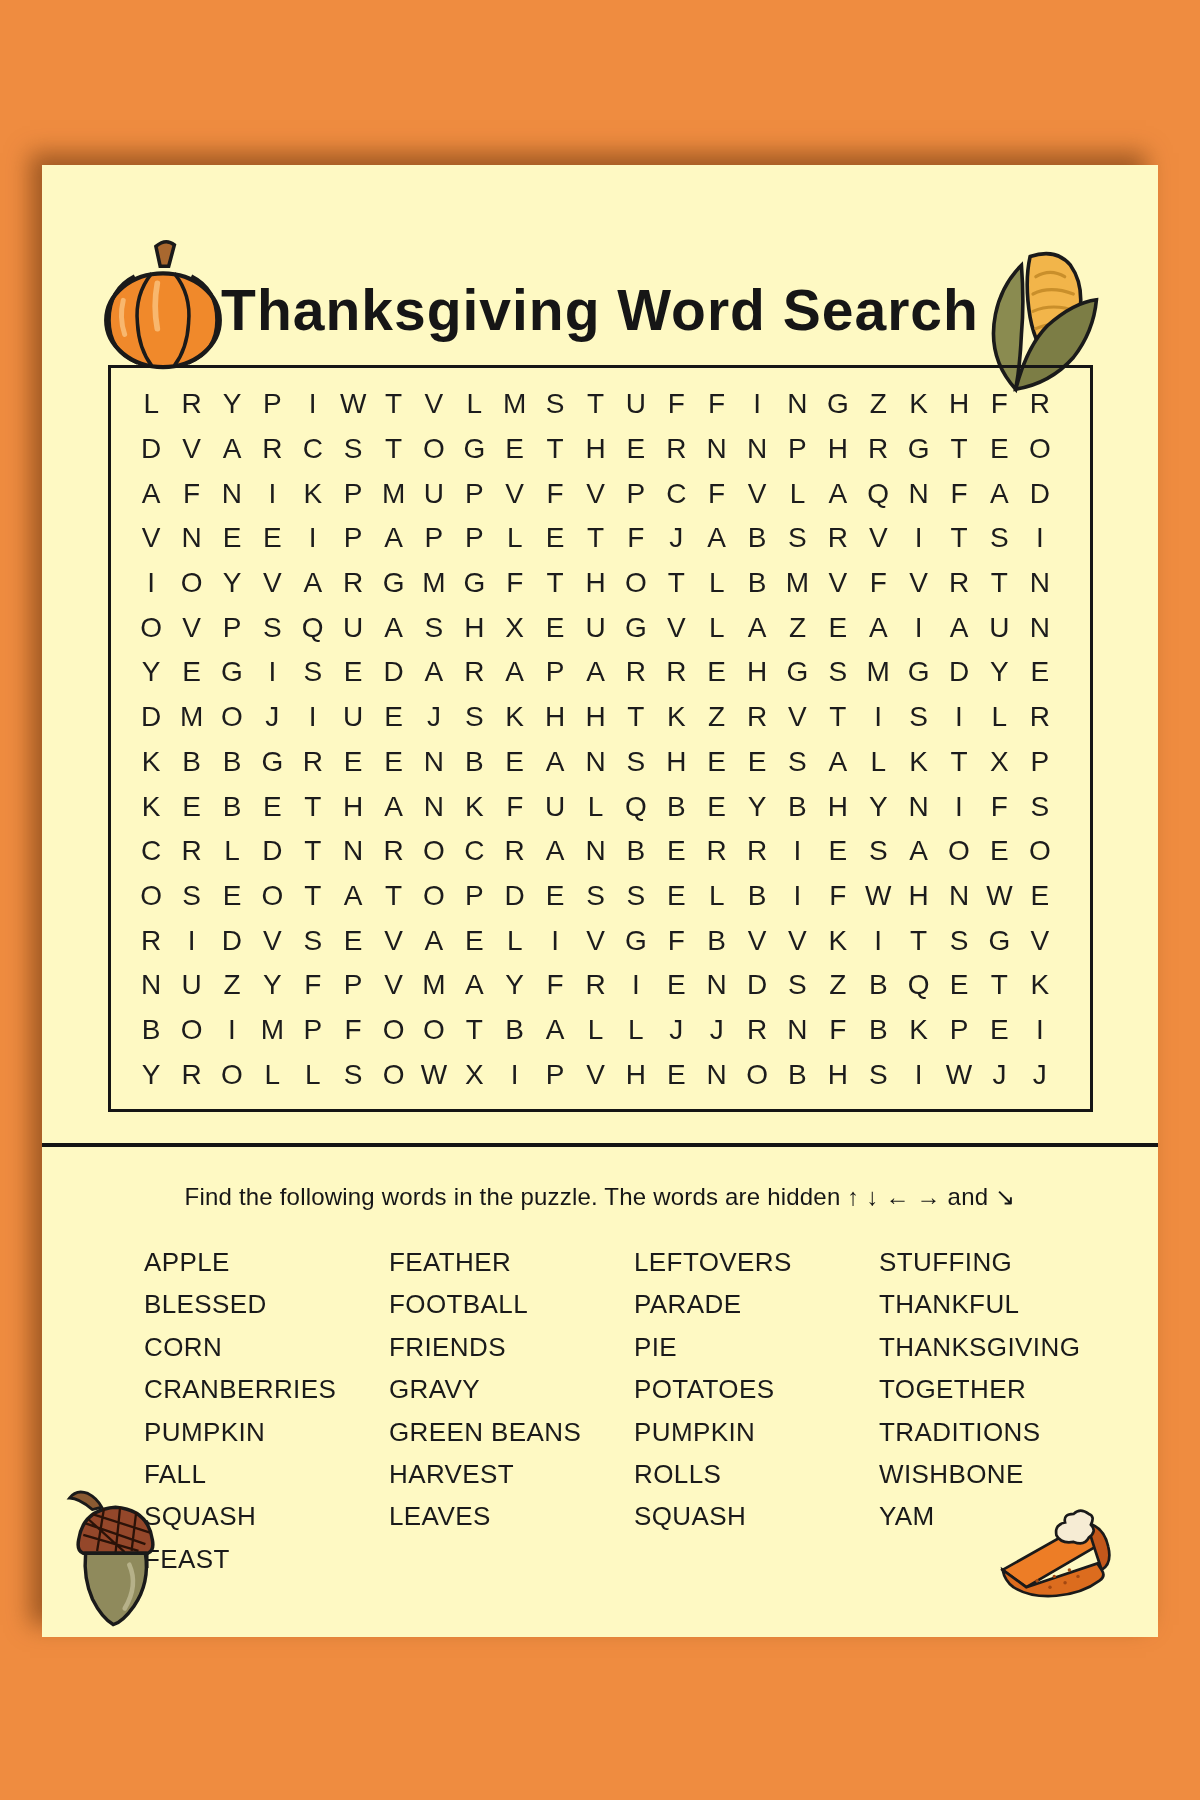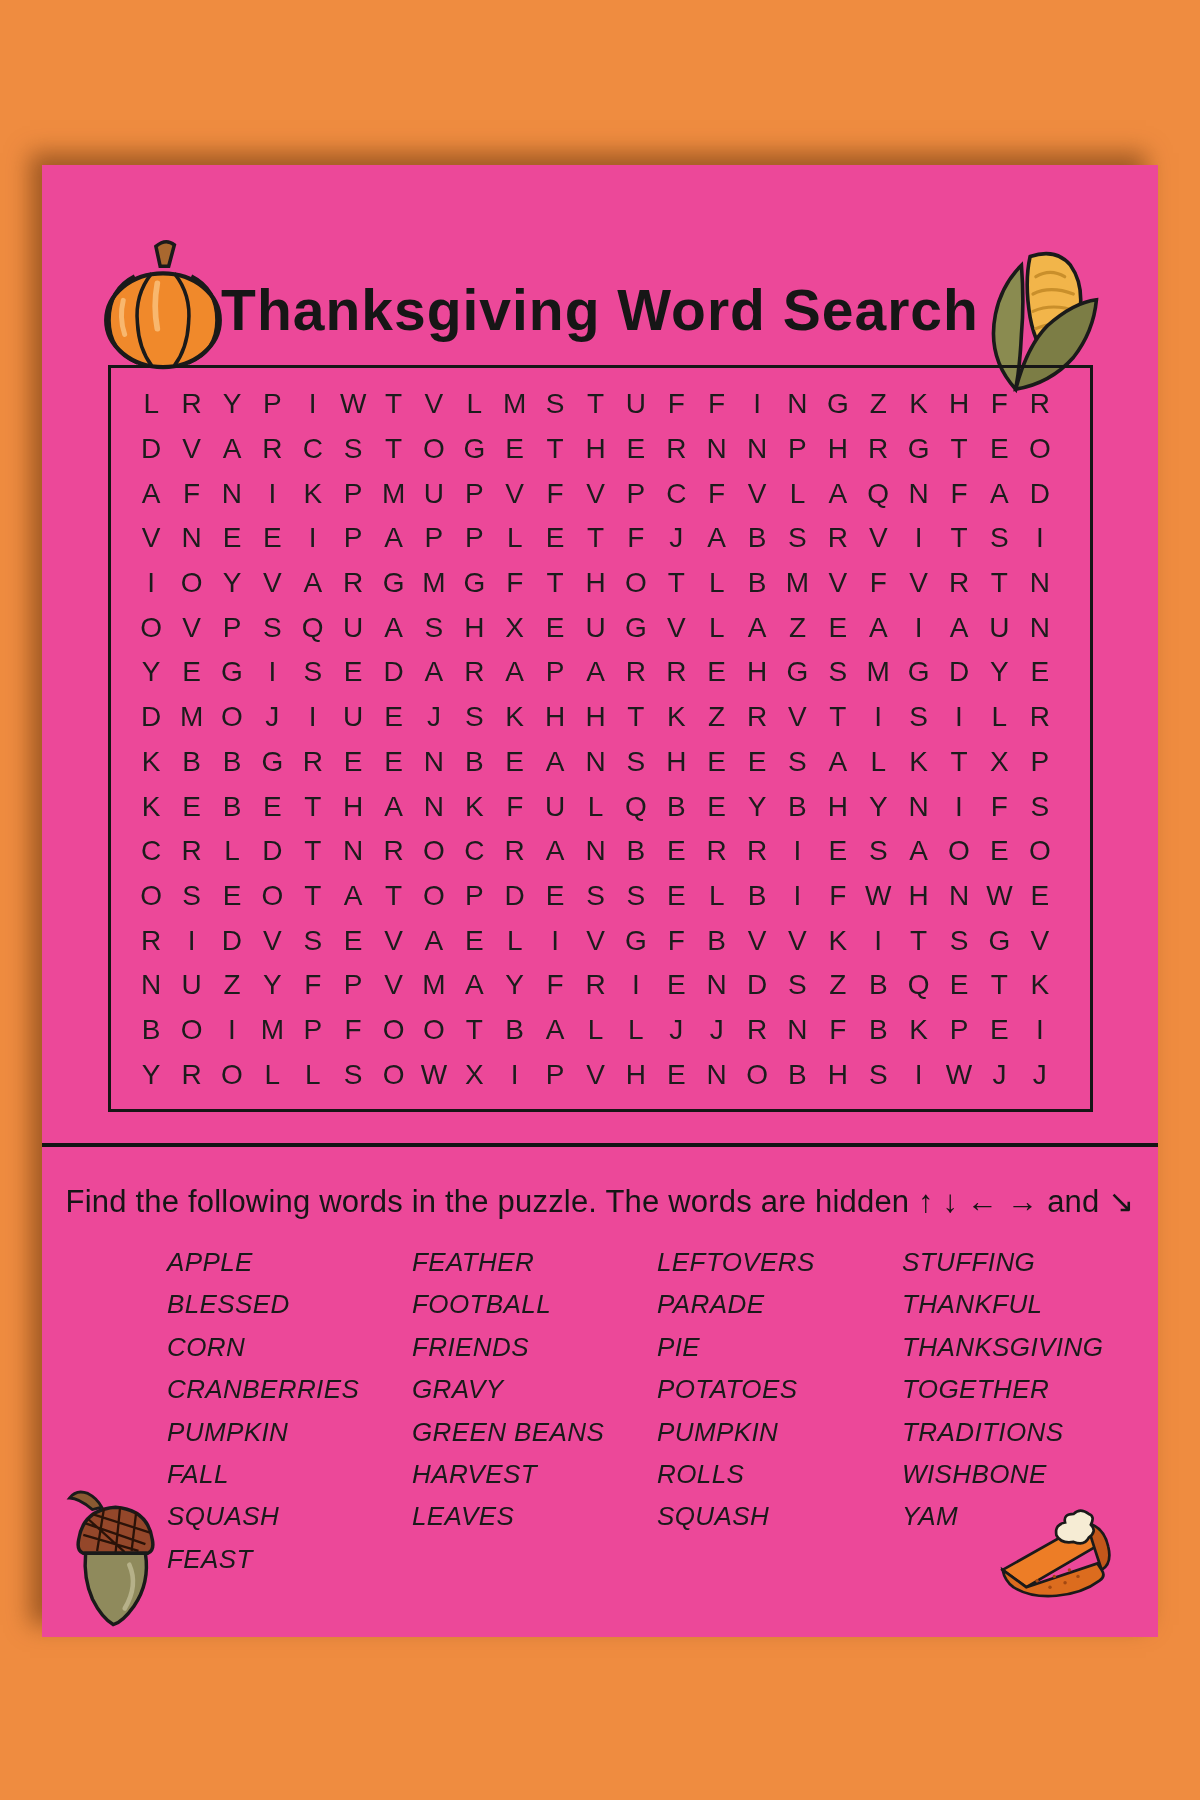--- a/index.html
+++ b/index.html
@@ -6,21 +6,21 @@
   html,body { width:1200px; height:1800px; }
   body {
     background:#EF8C40;
     font-family:"Liberation Sans", sans-serif;
     position:relative;
     color:#1c1c1c;
   }
   .card {
     position:absolute; left:42px; top:165px;
     width:1116px; height:1472px;
-    background:#ec4899;
+    background:#fef9c3;
     box-shadow:-12px -12px 22px rgba(94,47,11,0.55);
   }
   .title {
     position:absolute; left:0; top:112px; width:100%;
     text-align:center;
     font-size:57px; font-weight:600; letter-spacing:1px;
     color:#161616;
     white-space:nowrap;
   }
   .grid-box {
@@ -36,27 +36,26 @@
   .cell {
     display:flex; align-items:center; justify-content:center;
     font-size:28px; color:#1c1c1c;
   }
   .divider {
     position:absolute; left:0; top:978px;
     width:1116px; height:4px; background:#141414;
   }
   .instructions {
     position:absolute; left:0; top:1018px; width:100%;
-    text-align:center; font-size:31px; color:#161616;
+    text-align:center; font-size:24px; color:#161616;
     letter-spacing:0.2px;
   }
   .words {
-    position:absolute; left:125px; top:1076px;
+    position:absolute; left:102px; top:1076px;
     display:flex;
-    font-style:italic;
   }
   .word-col { width:245px; }
   .word {
     line-height:42.4px; font-size:26px; color:#1a1a1a;
     letter-spacing:0.4px; white-space:nowrap;
   }
   .icon { position:absolute; }
   #pumpkin { left:50px;  top:70px;   width:142px; height:142px; }
   #corn    { left:930px; top:80px;   width:145px; height:150px; }
   #acorn   { left:16px;  top:1318px; width:115px; height:152px; }

